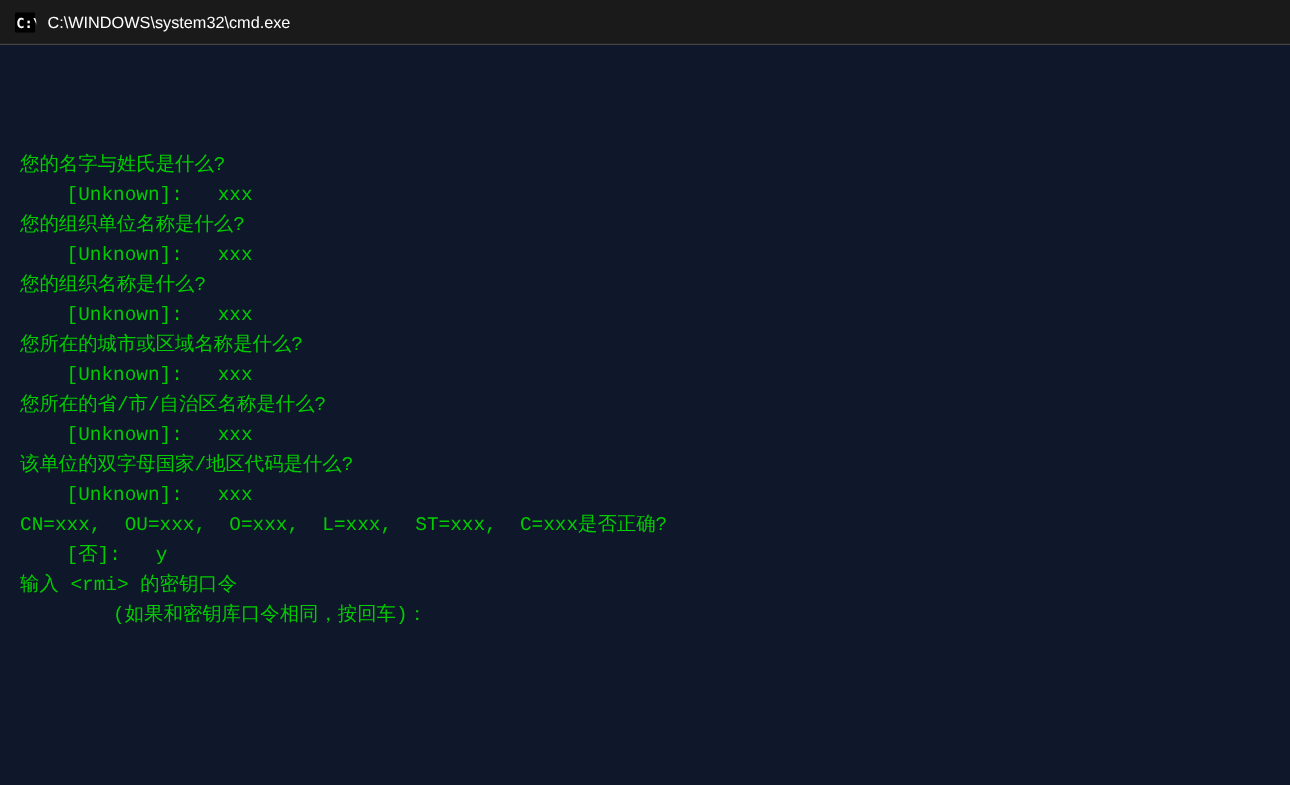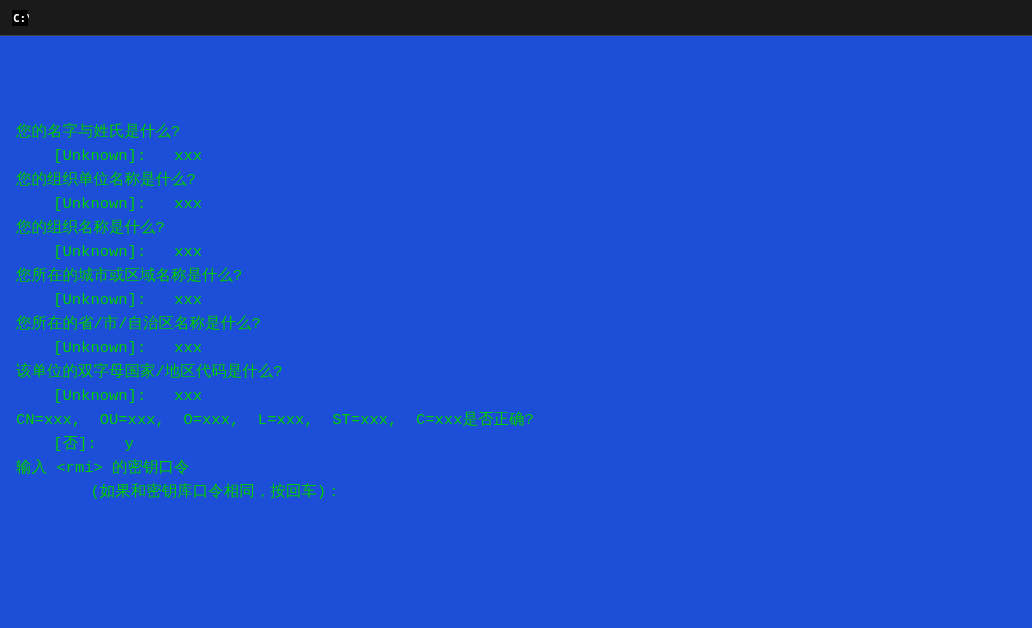--- a/index.html
+++ b/index.html
@@ -48,21 +48,21 @@
     }
 
     .title-bar-text {
       color: #fff;
       font-size: 13px;
       font-family: 'Segoe UI', Arial, sans-serif;
     }
 
     .terminal-body {
       flex: 1;
-      background: #1d4ed8;
+      background: #0f172a;
       padding: 12px 16px;
       overflow: hidden;
       position: relative;
     }
 
     .terminal-content {
       color: #00cc00;
       font-size: 15.5px;
       line-height: 1.55;
       white-space: pre;
@@ -77,20 +77,21 @@
 
 <div class="window">
   <div class="title-bar">
     <div class="title-bar-icon">
       <svg viewBox="0 0 18 18" xmlns="http://www.w3.org/2000/svg">
         <rect width="18" height="18" fill="#1a1a1a"></rect>
         <rect x="1" y="1" width="16" height="16" fill="#000" rx="1"></rect>
         <text x="2" y="13" font-size="11" fill="#fff" font-family="monospace" font-weight="bold">C:\</text>
       </svg>
     </div>
+    <span class="title-bar-text">C:\WINDOWS\system32\cmd.exe</span>
   </div>
 
   <div class="terminal-body">
     <div class="terminal-content">
       
     <span class="line">您的名字与姓氏是什么?</span><span class="line">    [Unknown]:   xxx</span><span class="line">您的组织单位名称是什么?</span><span class="line">    [Unknown]:   xxx</span><span class="line">您的组织名称是什么?</span><span class="line">    [Unknown]:   xxx</span><span class="line">您所在的城市或区域名称是什么?</span><span class="line">    [Unknown]:   xxx</span><span class="line">您所在的省/市/自治区名称是什么?</span><span class="line">    [Unknown]:   xxx</span><span class="line">该单位的双字母国家/地区代码是什么?</span><span class="line">    [Unknown]:   xxx</span><span class="line">CN=xxx,  OU=xxx,  O=xxx,  L=xxx,  ST=xxx,  C=xxx是否正确?</span><span class="line">    [否]:   y</span><span class="line"></span><span class="line">输入 &lt;rmi&gt; 的密钥口令</span><span class="line">        (如果和密钥库口令相同，按回车)：</span></div>
   </div>
 </div>
 
 </body></html>

